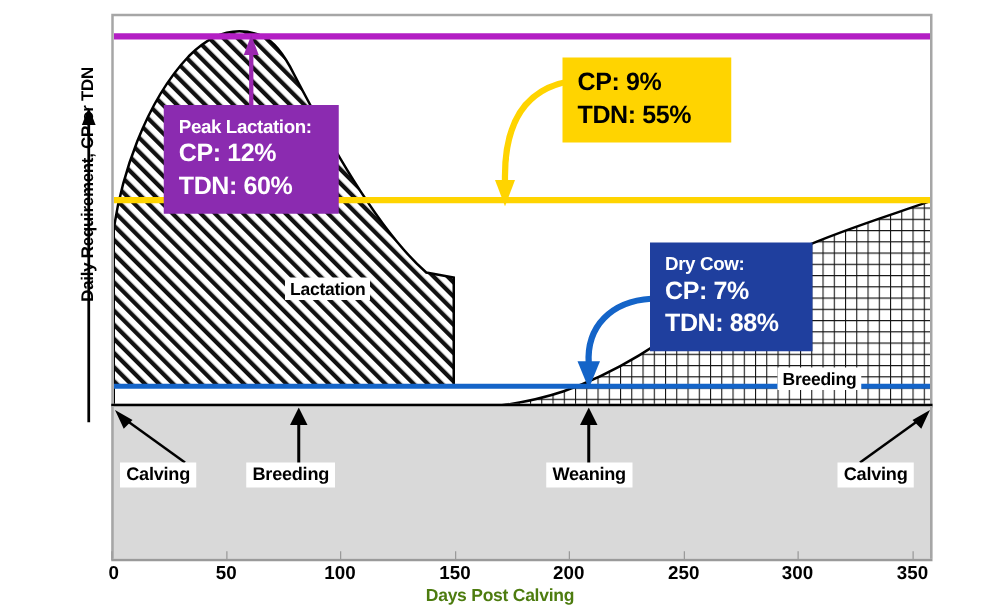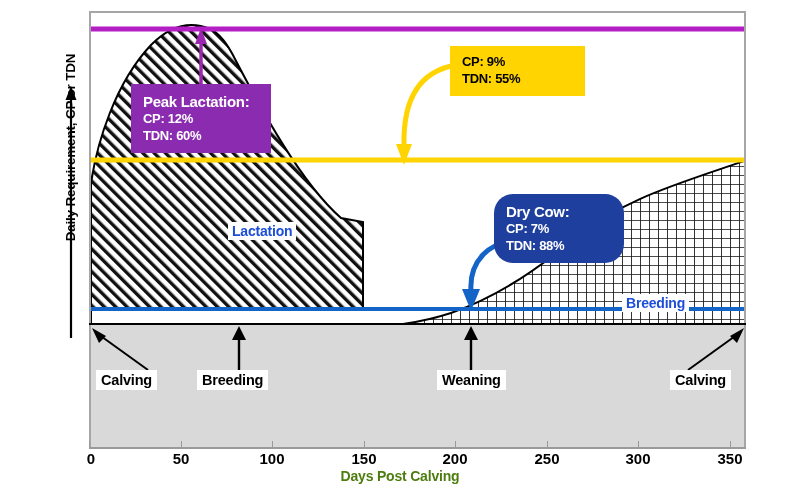--- a/index.html
+++ b/index.html
@@ -68,21 +68,21 @@
     box-sizing:border-box;
   }
   #maintenance-top{
     position:absolute;left:89px;top:323px;width:657px;height:3px;background:#000;
   }
 
   
   .inplot-label{
     position:absolute;
     background:#ffffff;
-    color:#1d4ed8;
+    color:#000000;
     font-size:14px;
     font-weight:bold;
     padding:1px 4px;
     letter-spacing:-0.2px;
     white-space:nowrap;
   }
 
   
   .event-label{
     position:absolute;
@@ -97,21 +97,21 @@
   .event-arrow{position:absolute;}
 
   
   .callout{
     position:absolute;
     padding:8px 12px 9px 12px;
     box-sizing:border-box;
     line-height:1.28;
     white-space:nowrap;
   }
-  .callout .ln{display:block;font-size:13px;font-weight:bold;letter-spacing:-0.3px;}
+  .callout .ln{display:block;font-size:20px;font-weight:bold;letter-spacing:-0.3px;}
   .callout .ln.hdr{font-size:15px;}
   .co-peak{color:#ffffff;}
   .co-late{color:#000000;}
   .co-dry{color:#ffffff;}
 </style>
 </head>
 <body>
 
 <div id="stage">
 
@@ -180,21 +180,21 @@
     <span class="ln hdr">Peak Lactation:</span>
     <span class="ln">CP: 12%</span>
     <span class="ln">TDN: 60%</span>
   </div>
 
   <div class="callout co-late" style="left:450px;top:46px;width:135px;background:#ffd400;">
     <span class="ln">CP: 9%</span>
     <span class="ln">TDN: 55%</span>
   </div>
 
-  <div class="callout co-dry" style="left:494px;top:194px;width:130px;background:#1f3f9e;border-radius:19px;">
+  <div class="callout co-dry" style="left:520px;top:194px;width:130px;background:#1f3f9e;">
     <span class="ln hdr">Dry Cow:</span>
     <span class="ln">CP: 7%</span>
     <span class="ln">TDN: 88%</span>
   </div>
 
   <div id="maintenance-top"></div>
   <div id="maintenance">
     
   </div>
 

